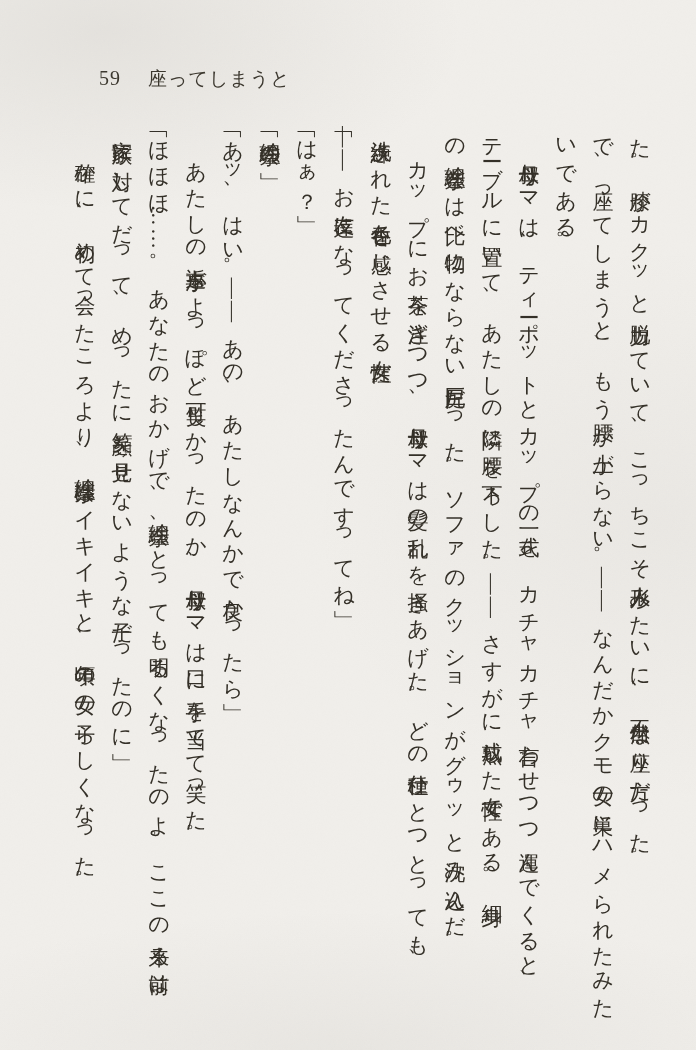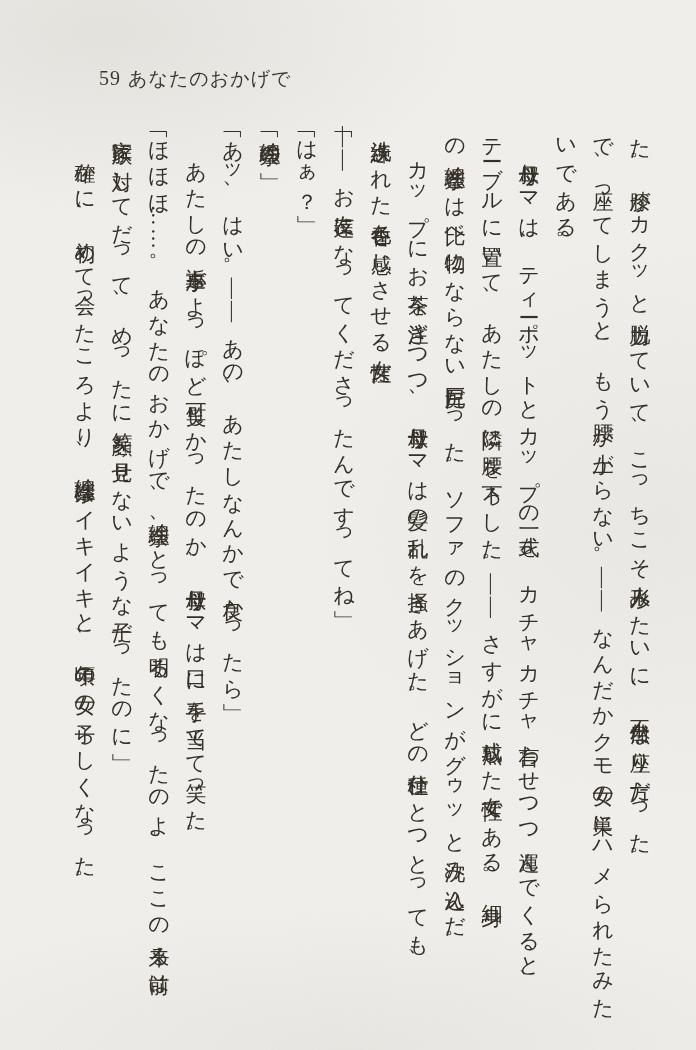--- a/index.html
+++ b/index.html
@@ -29,21 +29,21 @@
     position: absolute;
     top: 66px;
     left: 99px;
     font-size: 19px;
     color: #3c382f;
     white-space: nowrap;
     letter-spacing: 1px;
   }
   .running-header .page-num {
     display: inline-block;
-    margin-right: 7px;
+    margin-right: 27px;
     font-size: 20px;
   }
   .text-block {
     position: absolute;
     top: 124px;
     right: 38px;
     height: 922px;
     writing-mode: vertical-rl;
     text-orientation: mixed;
     font-size: 21px;
@@ -64,21 +64,21 @@
 
   <svg class="grain" width="696" height="1050" xmlns="http://www.w3.org/2000/svg">
     <filter id="noise">
       <feTurbulence type="fractalNoise" baseFrequency="0.9" numOctaves="2" stitchTiles="stitch" result="n"></feTurbulence>
       <feColorMatrix in="n" type="matrix" values="0 0 0 0 0.45  0 0 0 0 0.44  0 0 0 0 0.42  0 0 0 0.06 0"></feColorMatrix>
     </filter>
     <rect width="696" height="1050" filter="url(#noise)"></rect>
   </svg>
 
   <div class="running-header">
-    <span class="page-num">59</span><span class="chapter">あなたのおかげで</span>
+    <span class="page-num">59</span><span class="chapter">座ってしまうと</span>
   </div>
 
   <div class="text-block">
     <p>た。膝がカクッと脱力していて、こっちこそ人形みたいに、不自然な座り方だった。</p>
     <p>で、座ってしまうと、もう腰が上がらない。――なんだかクモ女の巣にハメられたみた</p>
     <p>いである。</p>
     <p>　叔母サマは、ティーポットとカップの一式を、カチャカチャ言わせつつ運んでくると、</p>
     <p>テーブルに置いて、あたしの隣に腰を下ろした。――さすがに成熟した女性である。細身</p>
     <p>の絵理奈とは比べ物にならない巨尻だった。ソファのクッションがグゥッと沈み込んだ。</p>
     <p>　カップにお茶を注ぎつつ、叔母サマは髪の乱れを掻きあげた。どの仕種ひとつとっても、</p>

